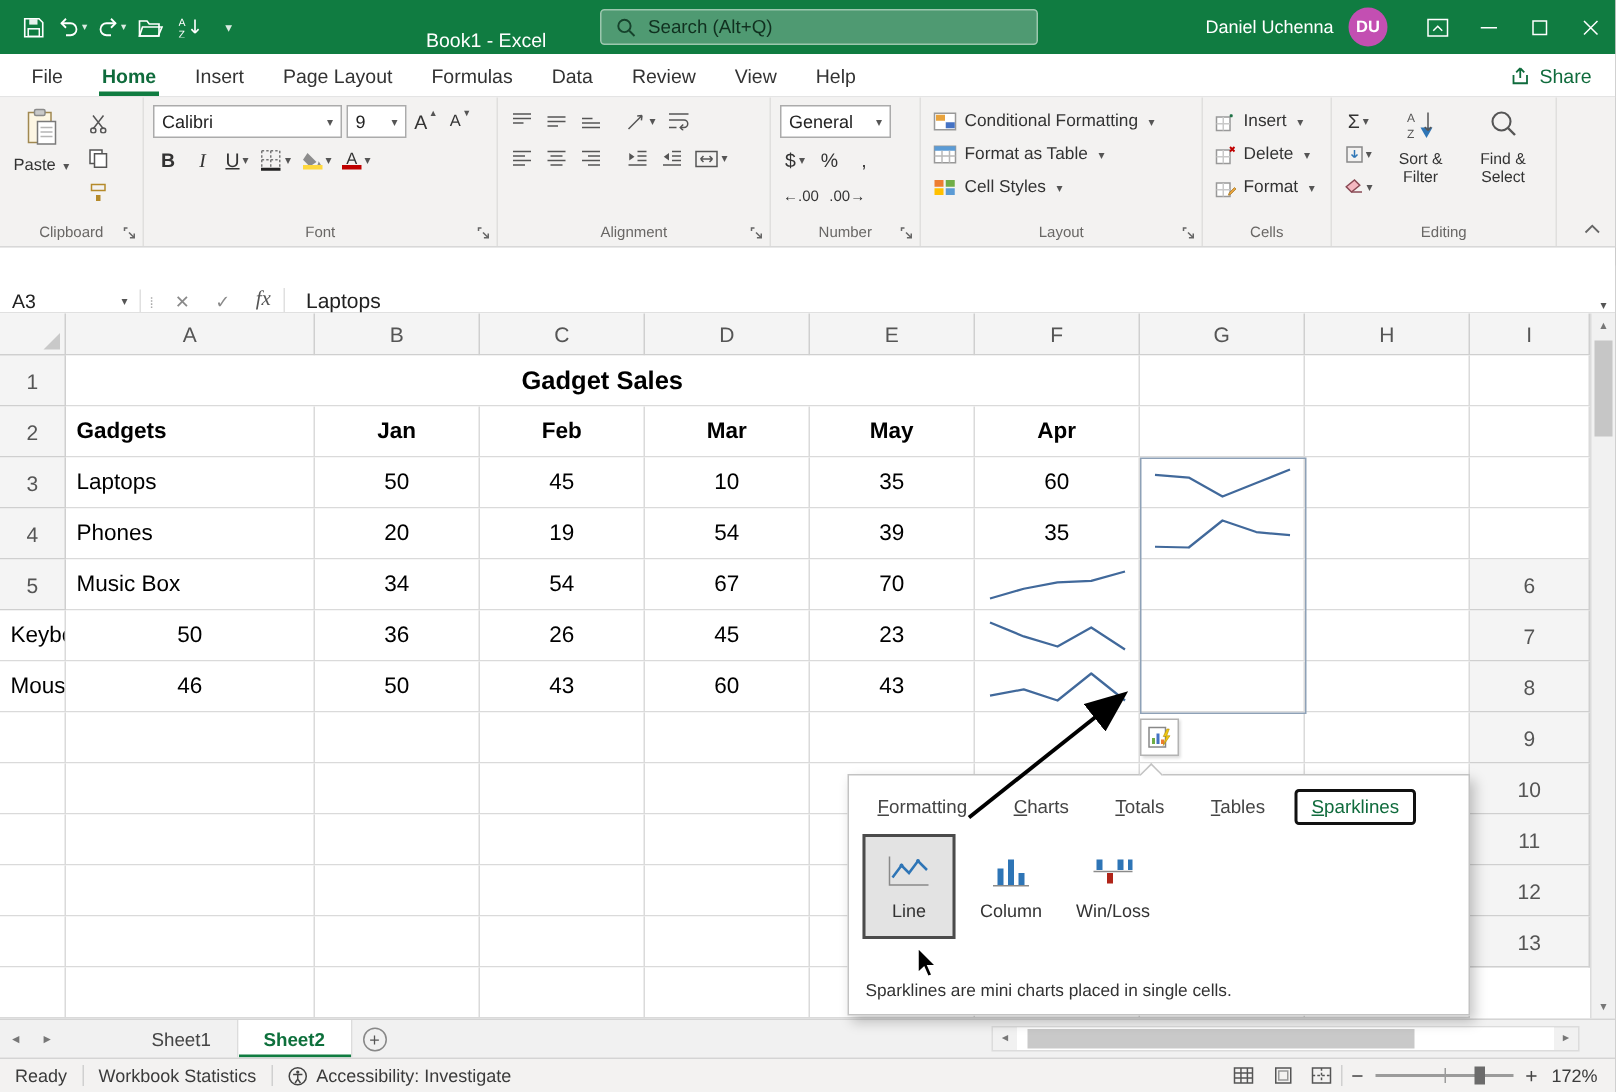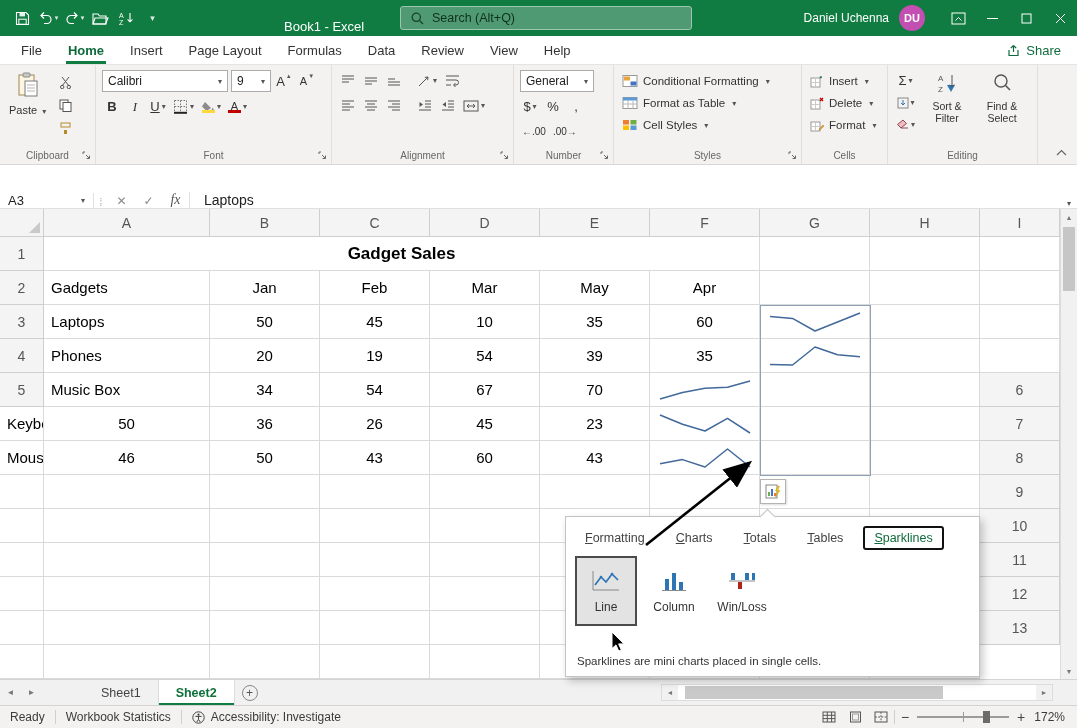--- a/index.html
+++ b/index.html
@@ -57,21 +57,21 @@
 .fexpand{width:18px;display:flex;align-items:center;justify-content:center;color:#777;font-size:9px}
 
 
 .gridwrap{position:absolute;left:0;top:209px;width:1060px;height:470px;background:#fff}
 .sheet{display:grid;grid-template-columns:44px 166px repeat(7,110px) 80px;grid-template-rows:28px repeat(13,34px)}
 .hcell{background:#f4f4f4;border-right:1px solid #cfcfcf;border-bottom:1px solid #cfcfcf;color:#555;display:flex;align-items:center;justify-content:center;font-size:14px}
 .corner{position:relative}
 .corner::after{content:"";position:absolute;right:3px;bottom:3px;border-left:11px solid transparent;border-bottom:11px solid #c9c9c9}
 .cell{border-right:1px solid #dadada;border-bottom:1px solid #dadada;font-size:15px;color:#000;display:flex;align-items:center;padding:0 7px;overflow:hidden;background:#fff}
 .cell.center{justify-content:center;padding:0}
-.cell.bold{font-weight:normal}
+.cell.bold{font-weight:bold}
 .title-cell{grid-column:span 6;justify-content:center;font-weight:bold;font-size:17px}
 .spark-cell{justify-content:center;padding:0}
 .spark-sel{position:absolute;left:760px;top:305px;width:111px;height:171px;border:1px solid #8ea1b7;pointer-events:none}
 .qa-btn{position:absolute;left:760px;top:479px;width:26px;height:25px;background:#fff;border:1px solid #b3b3b3;display:flex;align-items:center;justify-content:center;box-shadow:1px 1px 2px rgba(0,0,0,.15)}
 
 
 .vscroll{position:absolute;left:1060px;top:209px;width:17px;height:470px;background:#f1f1f1;border-left:1px solid #dcdcdc}
 .vsbtn{position:absolute;left:0;width:16px;height:16px;display:flex;align-items:center;justify-content:center;color:#777;font-size:7px}
 .vsbtn.bottom{bottom:0}
 .vthumb{position:absolute;left:2px;top:18px;width:12px;height:64px;background:#c6c6c6}
@@ -446,21 +446,21 @@
       <div class="stylerow">
         <svg width="16" height="14" viewBox="0 0 16 14">
             <rect x="1" y="2" width="6" height="4.5" fill="#ed7d31"></rect>
             <rect x="8.5" y="2" width="6" height="4.5" fill="#70ad47"></rect>
             <rect x="1" y="7.5" width="6" height="4.5" fill="#ffc000"></rect>
             <rect x="8.5" y="7.5" width="6" height="4.5" fill="#5b9bd5"></rect>
           </svg>
         <span>Cell Styles</span>
           <span class="dd">▾</span>
       </div>
-      <span class="glabel">Styles</span>
+      <span class="glabel">Layout</span>
       <span class="launcher">
           <svg width="9" height="9" viewBox="0 0 9 9">
             <path d="M1 3V1h2M4 4l3.2 3.2M7.5 4.6V7.5H4.6" fill="none" stroke="#666"></path>
           </svg>
         </span>
     </div>
 
     <div class="rgroup" style="width:86px">
       <div class="stylerow">
         <svg width="14" height="13" viewBox="0 0 14 13">

